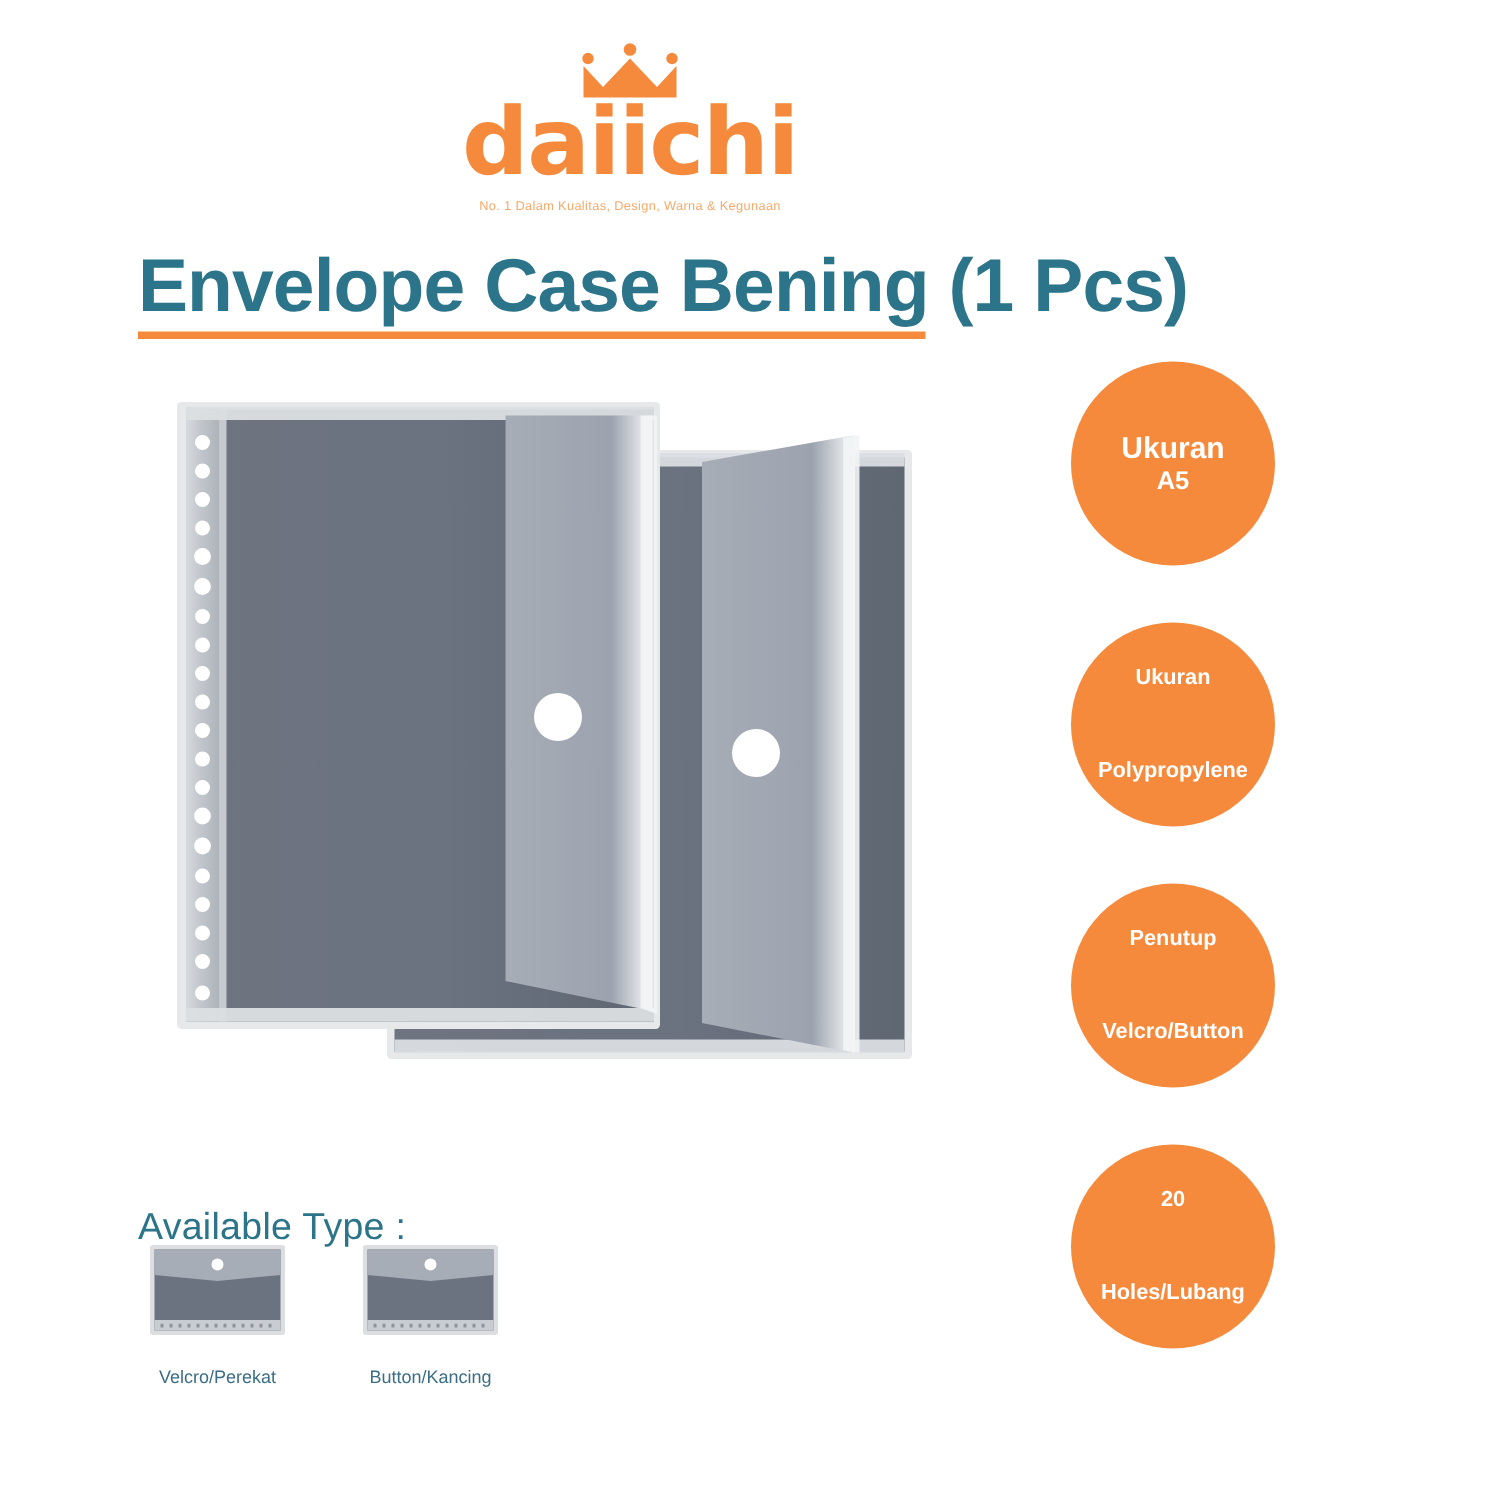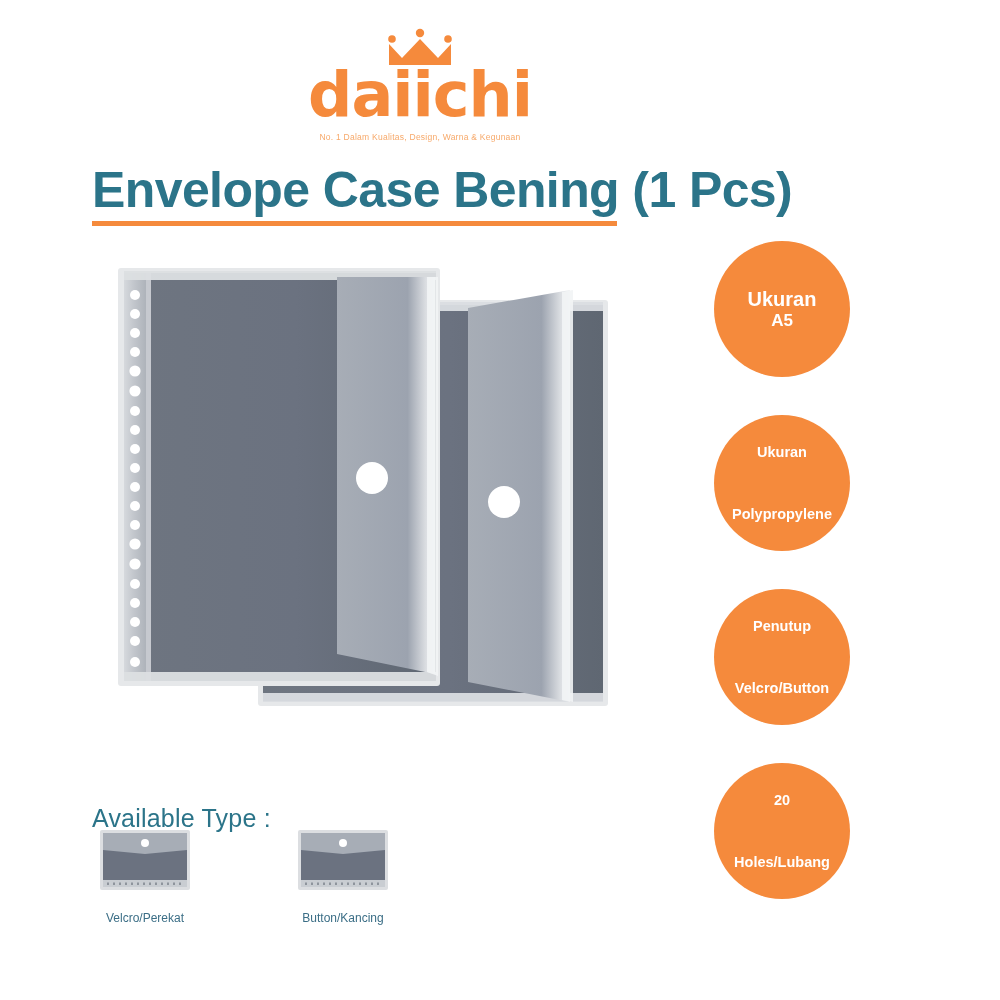--- a/index.html
+++ b/index.html
@@ -57,21 +57,21 @@
   .badge.small .badge-l1 { font-size: 14.5px; }
   .badge.small .badge-l2 { font-size: 14.5px; margin-top: 45px; }
 
   
   .avail-heading {
     position: absolute; left: 92px; top: 760px;
     font-size: 25px; font-weight: 400; color: #2B7489;
     letter-spacing: 0.2px;
     margin-top: 44px;
   }
-  .variants { position: absolute; left: 95px; top: 828px; display: flex; gap: 98px; }
+  .variants { position: absolute; left: 95px; top: 828px; display: flex; gap: 42px; }
   .variant { width: 100px; display: flex; flex-direction: column; align-items: center; }
   .variant svg { width: 96px; height: 66px; display: block; }
   .variant-label {
     margin-top: 17px; font-size: 12px; color: #3B6E86;
     white-space: nowrap; text-align: center;
   }
 </style>
 </head>
 <body>
 

